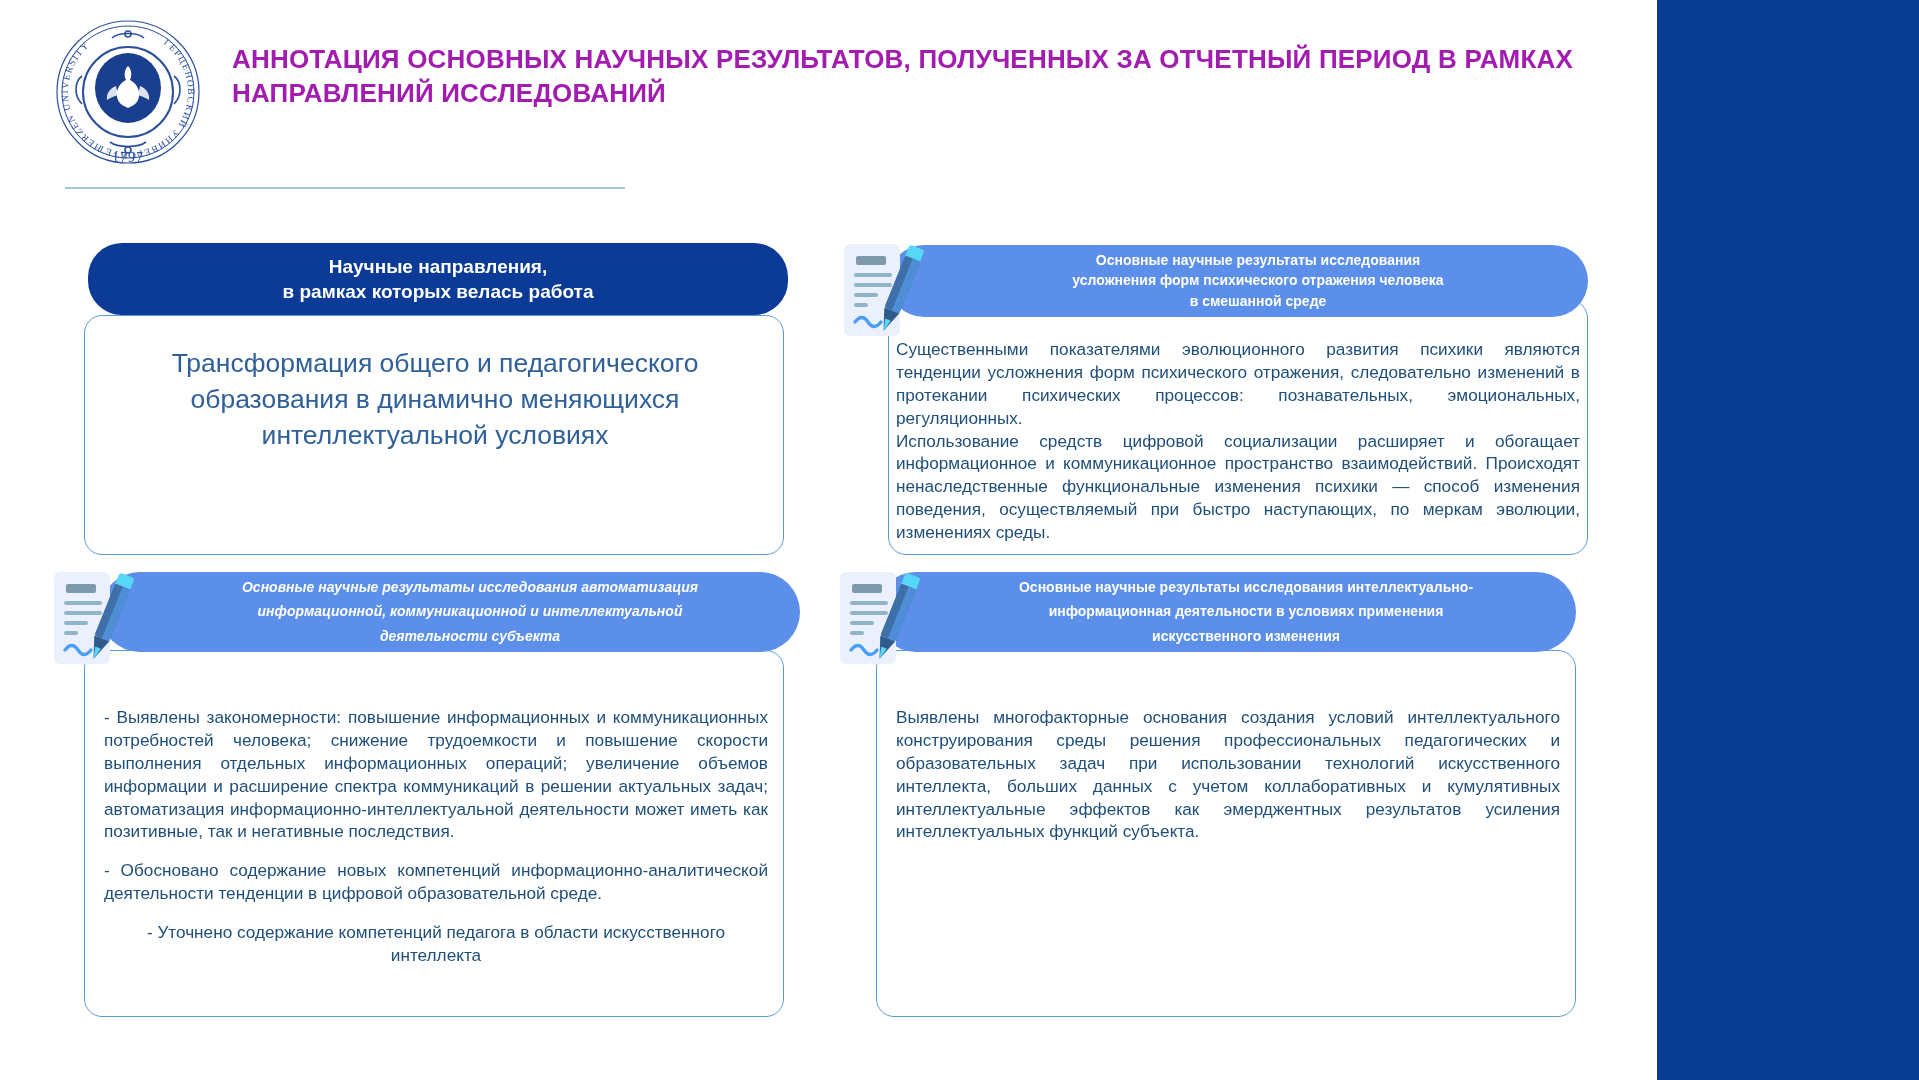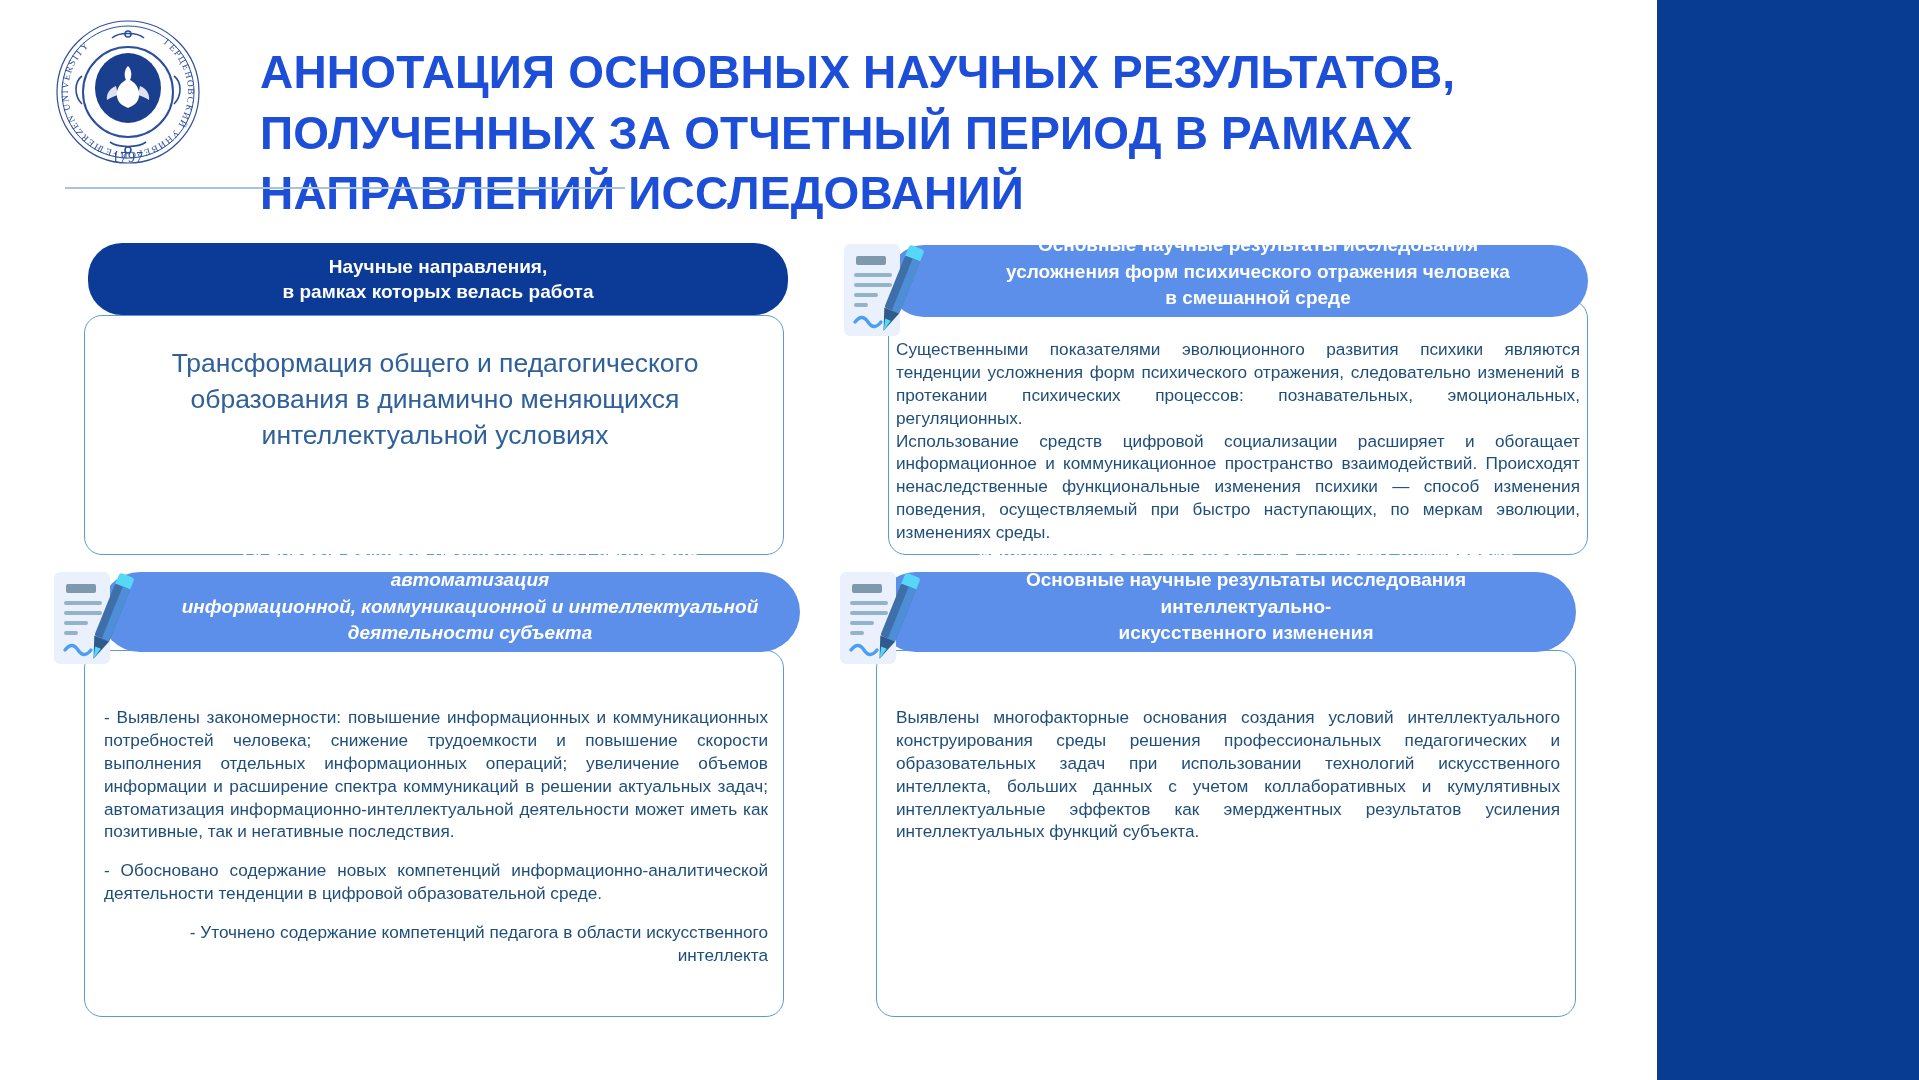--- a/index.html
+++ b/index.html
@@ -37,27 +37,26 @@
     width: 152px;
     height: 152px;
   }
 
   
   .title {
     position: absolute;
     left: 232px;
     top: 42px;
     width: 1360px;
-    color: #1d4ed8;
-    font-size: 46px;
+    color: #a21caf;
+    font-size: 26px;
     font-weight: bold;
     line-height: 1.32;
     letter-spacing: 0.2px;
     text-transform: uppercase;
-    margin-left: 28px;
   }
 
   .divider {
     position: absolute;
     left: 65px;
     top: 187px;
     width: 560px;
     height: 2px;
     background: #a7c3dd;
   }
@@ -85,27 +84,27 @@
     justify-content: center;
     z-index: 5;
   }
 
   
   .pill-light {
     position: absolute;
     background: #5b8fea;
     border-radius: 42px;
     color: #ffffff;
-    font-size: 19px;
+    font-size: 14px;
     font-weight: bold;
     line-height: 1.38;
     text-align: center;
     display: flex;
     align-items: center;
-    justify-content: flex-end;
+    justify-content: space-between;
     padding: 6px 26px 6px 66px;
     z-index: 5;
   }
 
   
   .body-text {
     position: absolute;
     color: #1f4e79;
     font-size: 17.2px;
     line-height: 1.33;
@@ -230,27 +229,27 @@
         <rect x="52" y="16" width="16" height="56" rx="2" fill="#3f6fa8"></rect>
         <rect x="60" y="16" width="8" height="56" fill="#4e8ed6"></rect>
         <path d="M52 72 L60 94 L68 72 Z" fill="#2f5a8c"></path>
         <path d="M57 82 L60 94 L63 82 Z" fill="#56d7f7"></path>
       </g>
     </svg>
   </div>
   <div class="body-text" style="left:104px; top:706px; width:664px;">
     <p>-   Выявлены закономерности: повышение информационных и коммуникационных потребностей человека;  снижение трудоемкости и повышение скорости выполнения отдельных информационных операций; увеличение объемов информации и расширение спектра коммуникаций в решении актуальных задач; автоматизация информационно-интеллектуальной деятельности может иметь как позитивные, так и негативные последствия.</p>
     <p>-  Обосновано содержание новых компетенций информационно-аналитической деятельности тенденции в цифровой образовательной среде.</p>
-    <p style="text-align:right">- Уточнено содержание компетенций педагога в области искусственного интеллекта</p>
+    <p style="text-align:center">- Уточнено содержание компетенций педагога в области искусственного интеллекта</p>
   </div>
 
   <div class="card" style="left:876px; top:650px; width:700px; height:367px;"></div>
   <div class="pill-light" style="left:876px; top:572px; width:700px; height:80px; flex-direction:column;">
+    <span>Основные научные результаты  исследования интеллектуально-</span>
     <span>информационная деятельности в условиях применения</span>
-    <span>Основные научные результаты  исследования интеллектуально-</span>
     <span>искусственного изменения</span>
   </div>
   <div class="doc-icon" style="left:836px; top:568px;">
     <svg viewBox="0 0 86 104" width="86" height="104" aria-hidden="true">
       <rect x="4" y="4" width="56" height="92" rx="6" fill="#eaf1fd"></rect>
       <rect x="16" y="16" width="30" height="9" rx="2" fill="#7d99ab"></rect>
       <rect x="14" y="33" width="38" height="4" rx="2" fill="#93b3c9"></rect>
       <rect x="14" y="43" width="38" height="4" rx="2" fill="#93b3c9"></rect>
       <rect x="14" y="53" width="24" height="4" rx="2" fill="#93b3c9"></rect>
       <rect x="14" y="63" width="14" height="4" rx="2" fill="#93b3c9"></rect>

